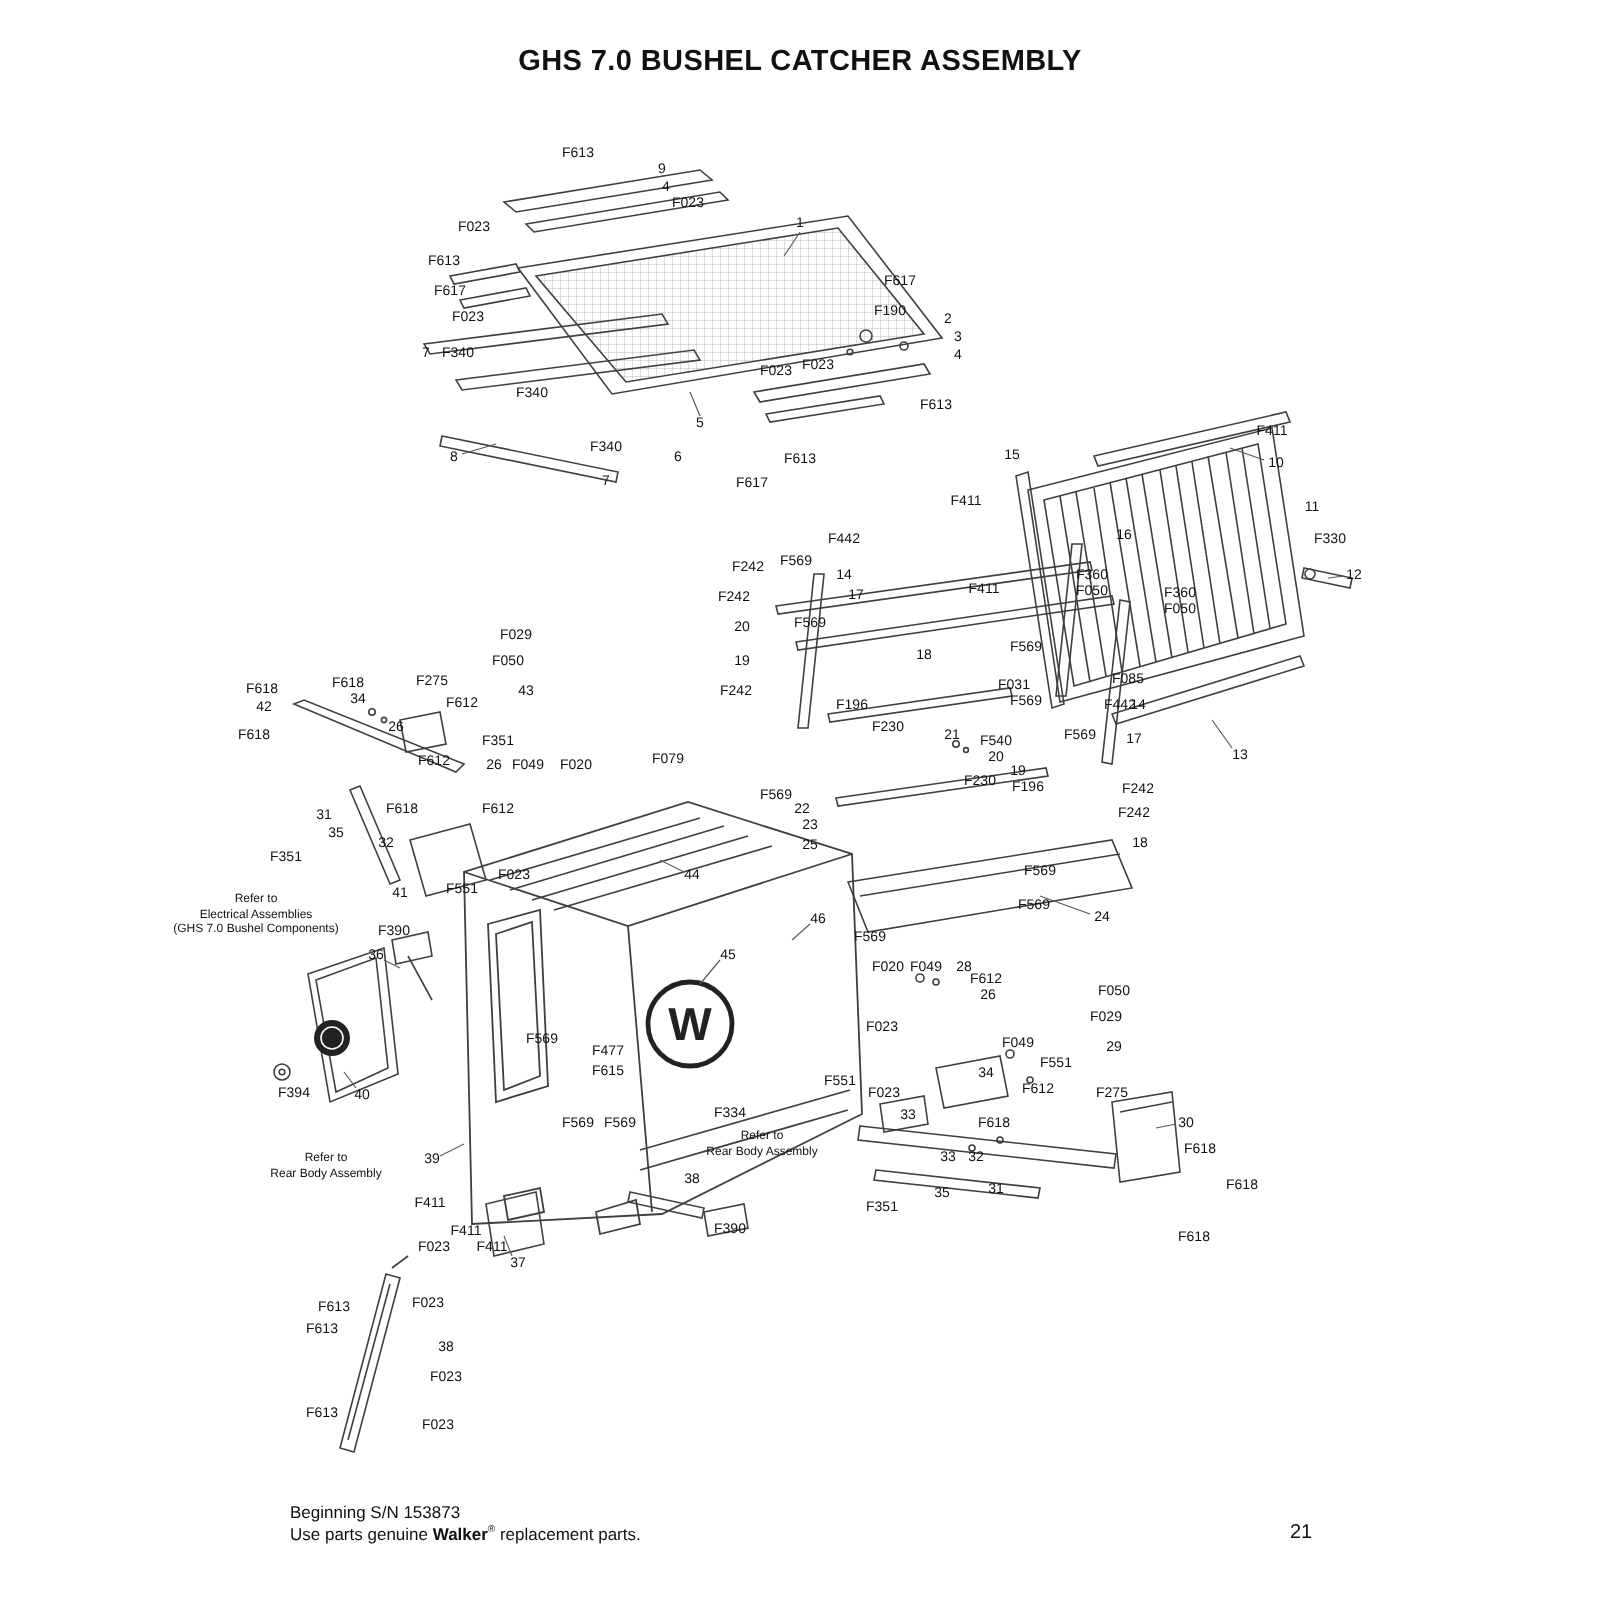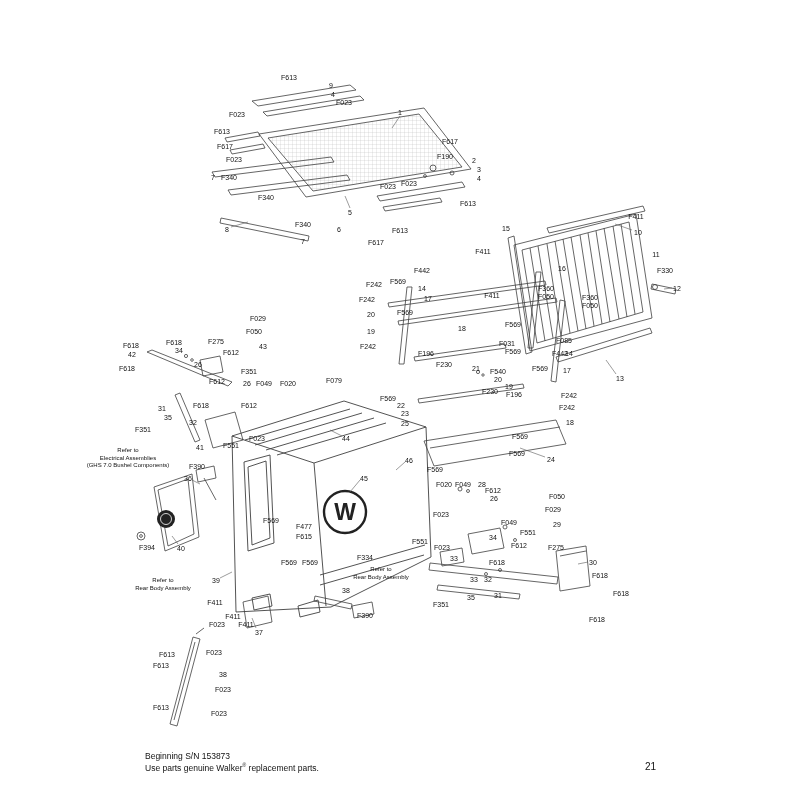--- a/index.html
+++ b/index.html
@@ -7,29 +7,30 @@
         font-family:"Liberation Sans",sans-serif;color:#111;}
   .title{position:absolute;top:23px;left:0;width:100%;text-align:center;
          font-size:14.5px;font-weight:bold;letter-spacing:.2px;}
   svg.art{position:absolute;left:0;top:0;z-index:1;}
   .callout-layer{position:absolute;left:0;top:0;width:800px;height:800px;z-index:2;}
   .callout{position:absolute;transform:translate(-50%,-50%);font-size:7px;
            line-height:1;white-space:nowrap;color:#111;}
   .note{position:absolute;transform:translate(-50%,-50%);font-size:6px;
         line-height:1.25;text-align:center;color:#111;}
   .footer-left{position:absolute;left:145px;top:751px;font-size:8.5px;line-height:1.35;}
-  .footer-left .brand{font-weight:normal;}
+  .footer-left .brand{font-weight:bold;}
   .footer-left sup{font-size:5px;}
   .footer-page{position:absolute;left:645px;top:761px;font-size:10px;}
 </style>
 </head>
 <body>
 
 <div class="page">
 
+  <div class="title">GHS 7.0 BUSHEL CATCHER ASSEMBLY</div>
 
   <svg class="art" width="800" height="800" viewBox="0 0 800 800">
     <defs>
       <pattern id="mesh" width="4" height="4" patternUnits="userSpaceOnUse">
         <path d="M0 0H4M0 0V4" stroke="#b4b4b4" stroke-width="0.45" fill="none"></path>
       </pattern>
     </defs>
 
     <g stroke="#3f3f3f" stroke-width="0.8" fill="none">
       <polygon points="252,101 350,85 356,90 258,106"></polygon>

